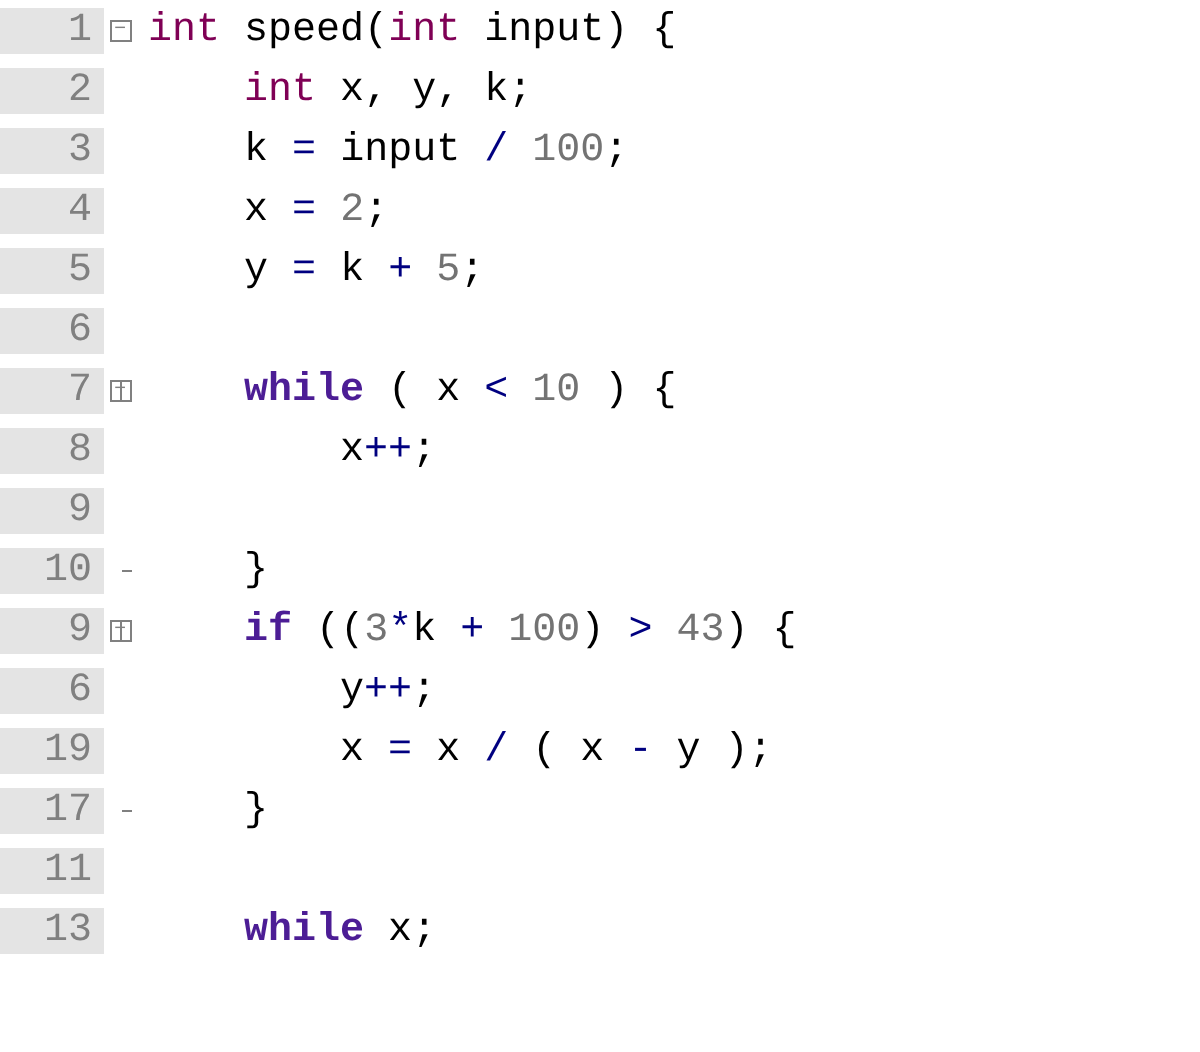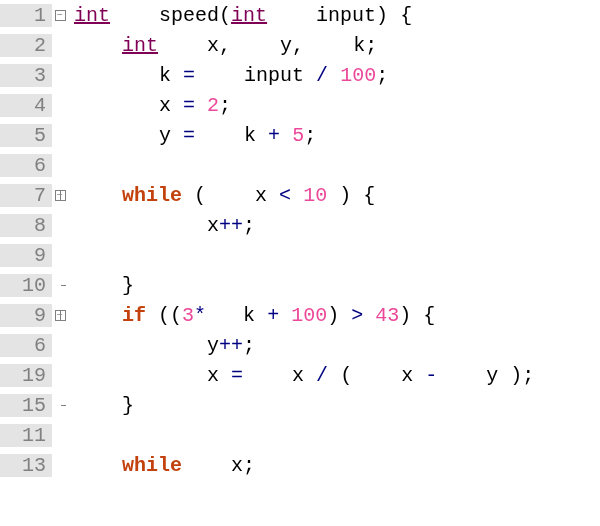--- a/index.html
+++ b/index.html
@@ -83,25 +83,25 @@
     position: absolute;
     top: 0; bottom: 0;
     left: 0;
     width: 1px;
     background: #b00000;
   }
   .code {
     white-space: pre;
     padding-left: 2px;
   }
-  .kw { color: #c2410c; font-weight: bold; }
-  .ty { color: #7f0055; text-decoration: underline; }     
+  .kw { color: #4c1d95; font-weight: bold; }
+  .ty { color: #7f0055; }     
   .op { color: #000080; }     
-  .num { color: #ec4899; }    
-  .id { color: #000000; margin-left: 37px; }
+  .num { color: #737373; }    
+  .id { color: #000000; }
   .pn { color: #000000; }     
 </style>
 </head>
 <body>
 
 <div class="editor">
 
   <div class="line">
     <div class="gutter">1</div>
     <div class="foldcol">
@@ -215,21 +215,21 @@
   <div class="line">
     <div class="gutter">19</div>
     <div class="foldcol">
         <div class="pipe"></div>
       </div>
     <div class="margin"></div>
     <div class="code">        <span class="id">x</span><span> </span><span class="op">=</span><span> </span><span class="id">x</span><span> </span><span class="op">/</span><span> </span><span class="pn">(</span><span> </span><span class="id">x</span><span> </span><span class="op">-</span><span> </span><span class="id">y</span><span> </span><span class="pn">)</span><span class="pn">;</span></div>
   </div>
 
   <div class="line">
-    <div class="gutter">15</div>
+    <div class="gutter">17</div>
     <div class="foldcol">
         <div class="tee"></div>
       </div>
     <div class="margin"></div>
     <div class="code">    <span class="pn">}</span></div>
   </div>
 
   <div class="line">
     <div class="gutter">11</div>
     <div class="foldcol">

